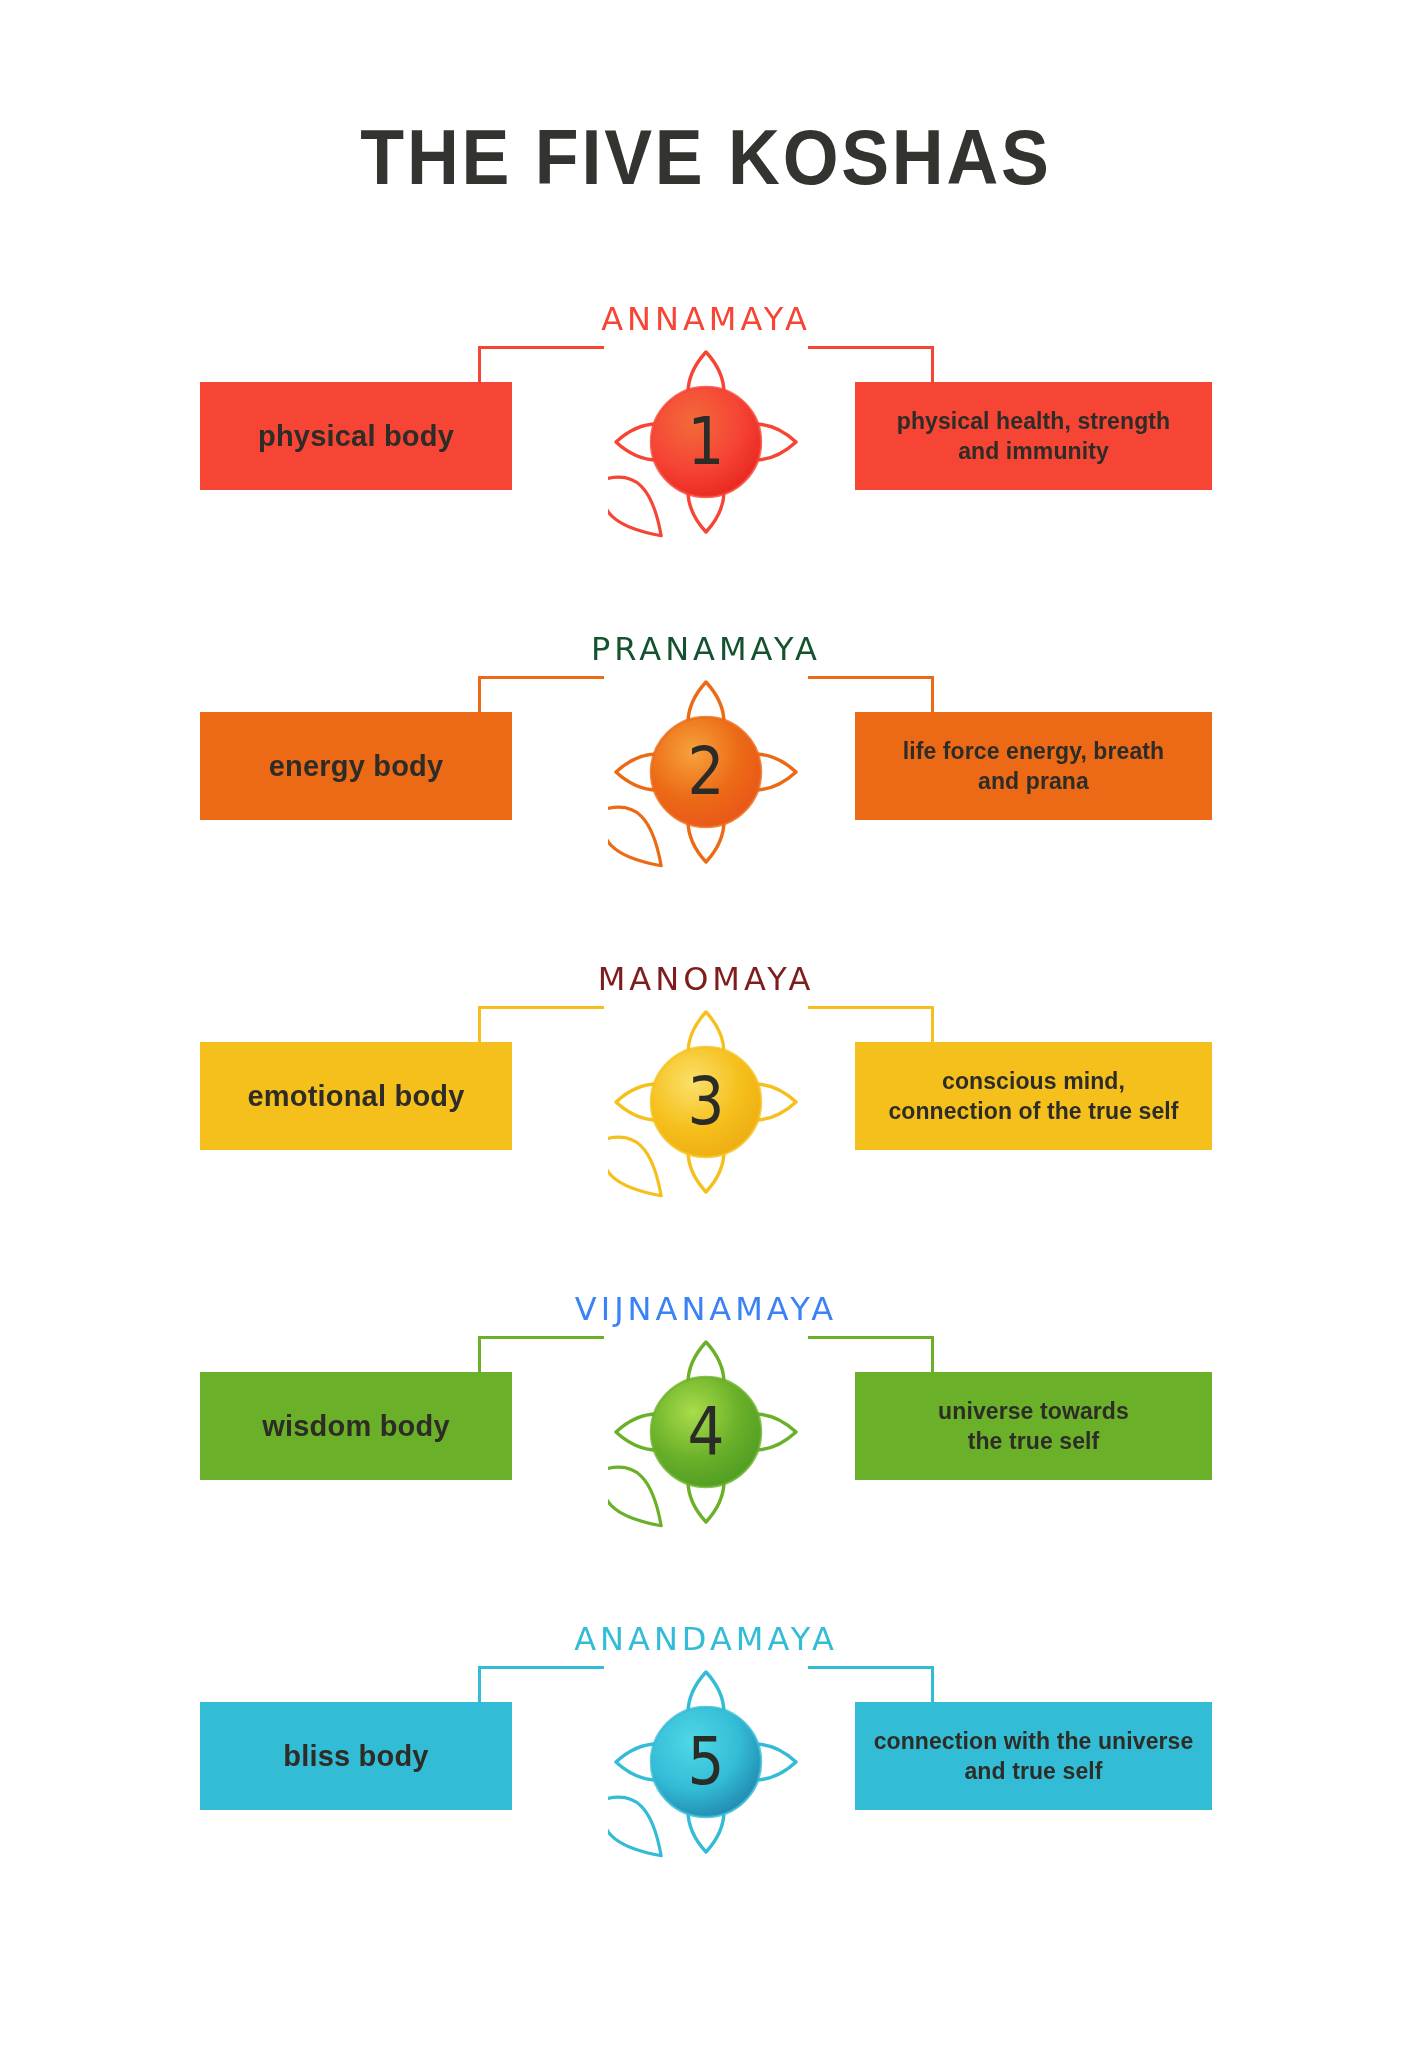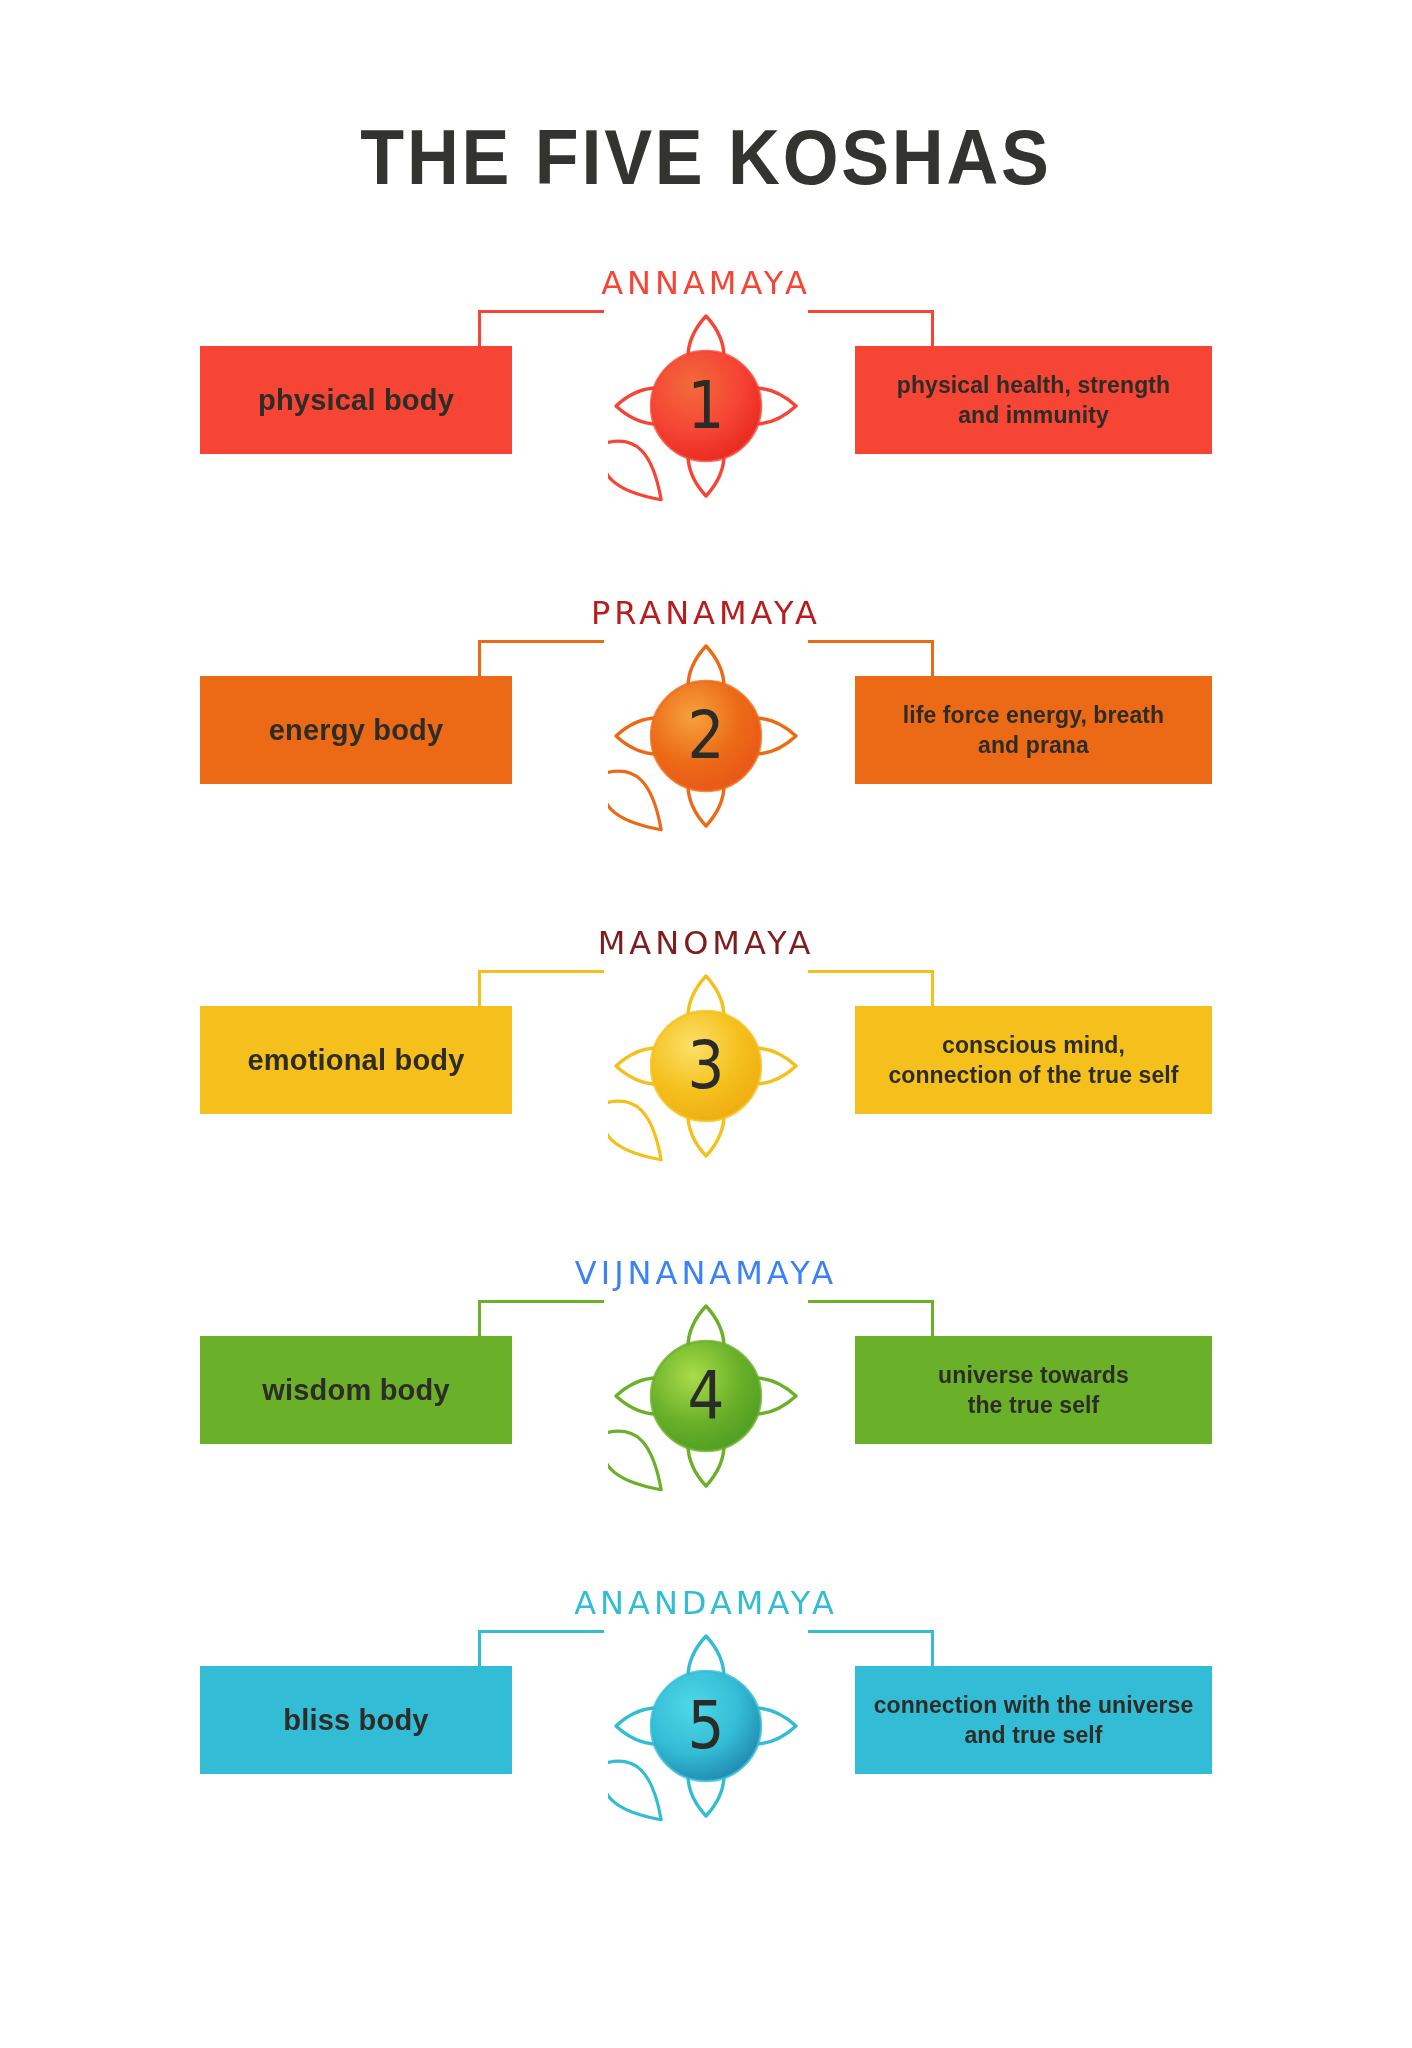--- a/index.html
+++ b/index.html
@@ -24,21 +24,21 @@
     font-size: 78px;
     letter-spacing: 3px;
     color: #333330;
     padding-top: 118px;
     line-height: 1;
     transform: scaleX(0.92);
   }
 
   
   #rows {
-    margin-top: 60px;
+    margin-top: 96px;
   }
 
   .kosha-row {
     position: relative;
     width: 1412px;
     height: 330px;
   }
 
   
   .bracket {
@@ -188,21 +188,21 @@
     </div>
   </div>
     <div class="kosha-row">
     <div class="bracket">
       <div class="hline-left" style="background:#EC6A16"></div>
       <div class="hline-right" style="background:#EC6A16"></div>
       <div class="vline-left" style="background:#EC6A16"></div>
       <div class="vline-right" style="background:#EC6A16"></div>
     </div>
 
-    <div class="sanskrit-label" style="color:#b91c1c">PRANAMAYA</div>
+    <div class="sanskrit-label" style="color:#14532d">PRANAMAYA</div>
 
     <div class="box box-left" style="background:#EC6A16">
       <span>energy body</span>
     </div>
 
     <div class="medallion">
 
   <svg viewBox="0 0 196 196" xmlns="http://www.w3.org/2000/svg">
     <defs>
       <radialGradient id="grad1" cx="38%" cy="32%" r="78%">

